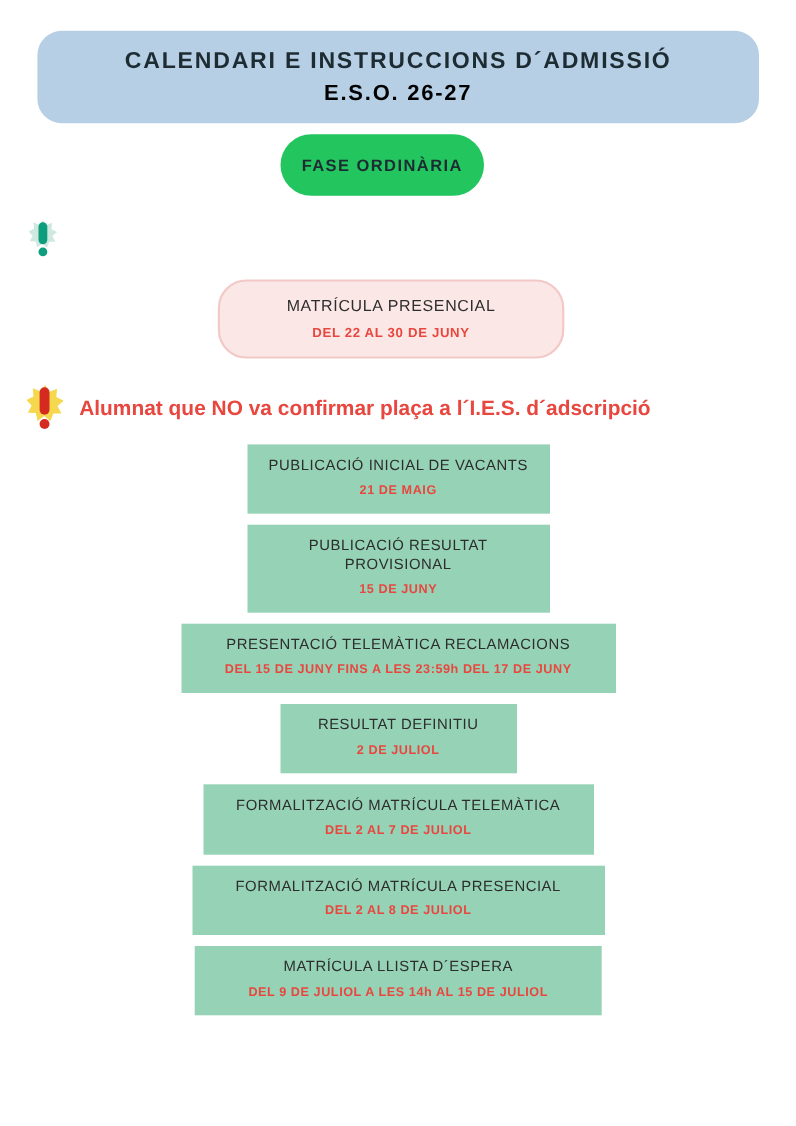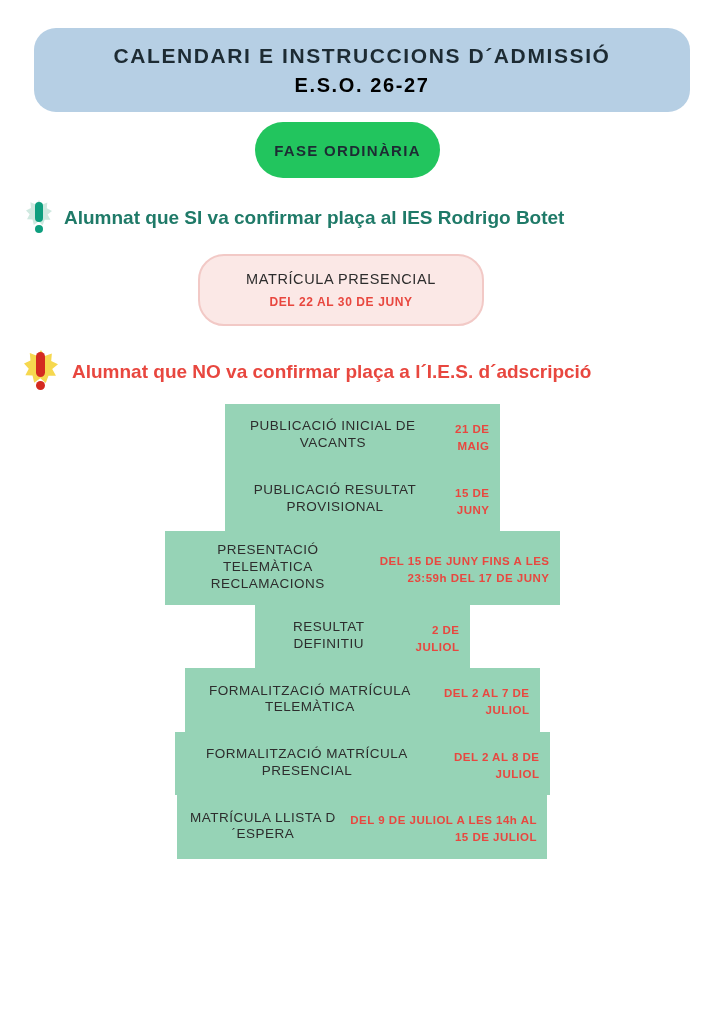--- a/index.html
+++ b/index.html
@@ -115,21 +115,21 @@
     font-size: 19px;
     font-weight: bold;
     color: #1f7a68;
   }
 
   
   .pres-box {
     position: absolute;
     left: 198px;
     top: 254px;
-    width: 286px;
+    width: 315px;
     height: 72px;
     background: #fbe8e6;
     border: 2px solid #f2c9c6;
     border-radius: 26px;
     display: flex;
     flex-direction: column;
     align-items: center;
     justify-content: center;
     gap: 8px;
   }
@@ -189,24 +189,24 @@
 
   
   .steps {
     position: absolute;
     left: 0;
     top: 404px;
     width: 724px;
   }
   .step {
     position: relative;
-    margin: 0 auto 0 auto;
+    margin: 0 auto 10px auto;
     background: #96d3b6;
     display: flex;
-    flex-direction: row;
+    flex-direction: column;
     align-items: center;
     justify-content: center;
     padding: 11px 10px 12px 10px;
   }
   .step-title {
     font-size: 13.5px;
     color: #2d2d2d;
     letter-spacing: 0.5px;
     text-align: center;
     line-height: 1.25;
@@ -235,21 +235,20 @@
   <div class="phase-pill">
     <span>FASE ORDINÀRIA</span>
   </div>
 
   <div class="sec1-head">
     <div class="excl-green">
       <div class="burst"></div>
       <div class="bar"></div>
       <div class="dot"></div>
     </div>
-    <div class="sec1-title">Alumnat que SI va confirmar plaça al IES Rodrigo Botet</div>
   </div>
 
   <div class="pres-box">
     <div class="pres-title">MATRÍCULA PRESENCIAL</div>
     <div class="pres-date">DEL 22 AL 30 DE JUNY</div>
   </div>
 
   <div class="sec2-head">
     <div class="excl-red">
       <div class="burst"></div>

